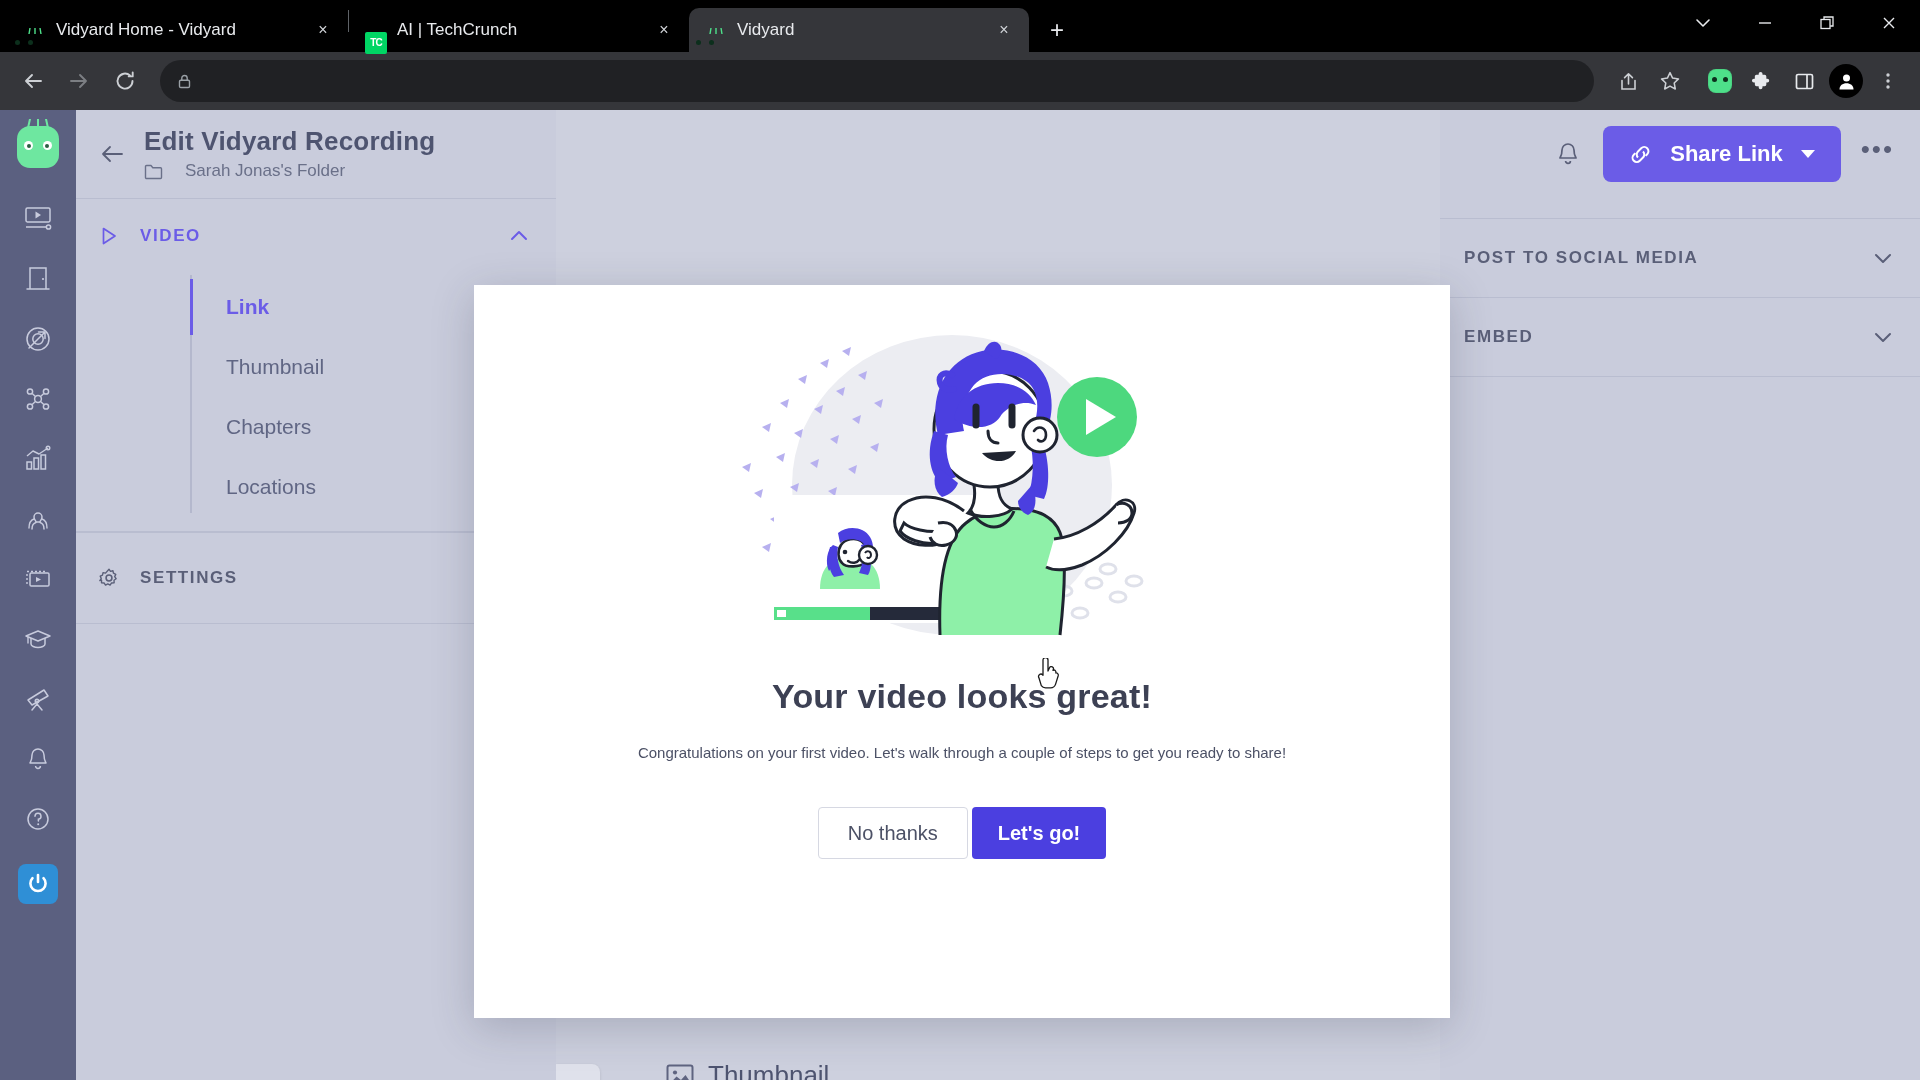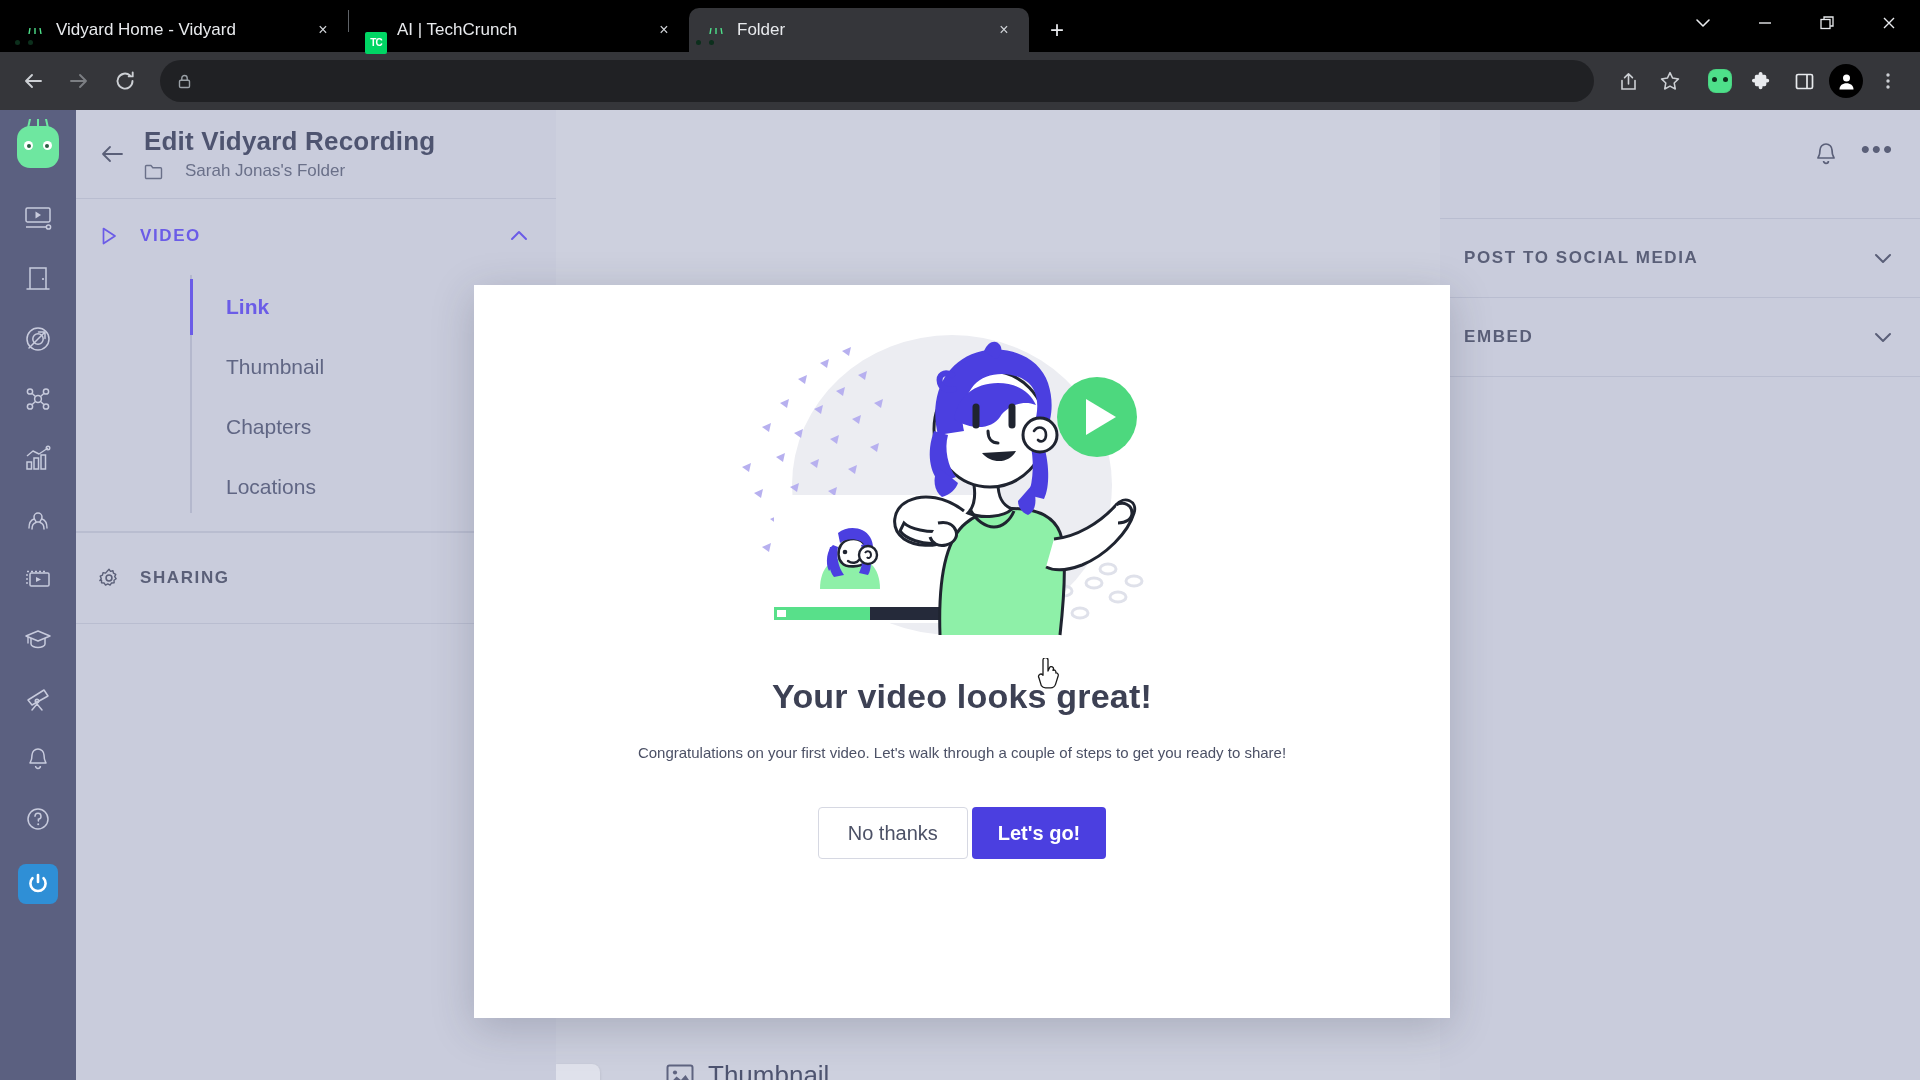--- a/index.html
+++ b/index.html
@@ -273,21 +273,21 @@
     </div>
 
     <div class="tab active">
       <span class="favicon">
         <span class="fav-vid">
           <svg class="fav-antenna" viewBox="0 0 16 6">
               <path d="M2 6 L3 0 M8 6 L8 0 M14 6 L13 0" stroke="#4ee08a" stroke-width="1.4" fill="none" stroke-linecap="round"></path>
             </svg>
         </span>
       </span>
-      <span class="title">Folder</span>
+      <span class="title">Vidyard</span>
       <span class="tabclose">×</span>
     </div>
 
     <div class="newtab">+</div>
 
     <div class="winctl">
       <div class="wbtn">
         <svg width="18" height="18" viewBox="0 0 18 18">
             <path d="M3 6 L9 12 L15 6" stroke="#e8eaed" stroke-width="1.6" fill="none" stroke-linecap="round" stroke-linejoin="round"></path>
           </svg>
@@ -542,21 +542,21 @@
       <div class="lp-divider"></div>
 
       <div class="accordion">
         <div class="acc-head" style="padding-top:34px;padding-bottom:34px">
           <span style="display:flex">
             <svg width="22" height="22" viewBox="0 0 24 24">
                 <circle cx="12" cy="12" r="3.2" fill="none" stroke="#5a5f78" stroke-width="1.7"></circle>
                 <path d="M12 2.4 l1.6 2.3 2.7-.6 .6 2.7 2.5 1.2-1.2 2.5 1.6 2.3-2.3 1.6 .1 2.8-2.8.2-1.6 2.3-2.5-1.2-2.5 1.2-1.6-2.3-2.8-.2 .1-2.8L2 14.8l1.6-2.3L2.4 10l2.5-1.2 .6-2.7 2.7 .6z" fill="none" stroke="#5a5f78" stroke-width="1.5" stroke-linejoin="round"></path>
               </svg>
           </span>
-          <span class="acc-label">SHARING</span>
+          <span class="acc-label">SETTINGS</span>
           <span class="chev">
             <svg width="22" height="22" viewBox="0 0 22 22">
                 <path d="M4 8 L11 15 L18 8" stroke="#5a5f78" stroke-width="2" fill="none" stroke-linecap="round" stroke-linejoin="round"></path>
               </svg>
           </span>
         </div>
       </div>
       <div class="lp-divider"></div>
     </div>
 
@@ -603,20 +603,34 @@
       <div class="lp-divider"></div>
     </div>
 
     <div class="apptopbar">
       <span class="bell">
         <svg width="30" height="30" viewBox="0 0 30 30">
             <path d="M15 5 a6 6 0 0 1 6 6 c0 6 2 7 2 8 H7 c0-1 2-2 2-8 a6 6 0 0 1 6-6z" fill="none" stroke="#5a5f78" stroke-width="1.7" stroke-linejoin="round"></path>
             <path d="M12.6 22 a2.4 2.4 0 0 0 4.8 0" fill="none" stroke="#5a5f78" stroke-width="1.7"></path>
           </svg>
       </span>
+      <div class="sharelink">
+        <span style="display:flex">
+          <svg width="27" height="27" viewBox="0 0 27 27">
+              <path d="M11 16.5 a4.2 4.2 0 0 1 0-6 l3.2-3.2 a4.2 4.2 0 1 1 6 6 l-1.6 1.6" fill="none" stroke="#fff" stroke-width="2"></path>
+              <path d="M16 10.5 a4.2 4.2 0 0 1 0 6 l-3.2 3.2 a4.2 4.2 0 1 1-6-6 l1.6-1.6" fill="none" stroke="#fff" stroke-width="2"></path>
+            </svg>
+        </span>
+        <span>Share Link</span>
+        <span style="display:flex">
+          <svg width="18" height="12" viewBox="0 0 18 12">
+              <path d="M2 2 L9 10 L16 2 Z" fill="#fff"></path>
+            </svg>
+        </span>
+      </div>
       <span class="dots">•••</span>
     </div>
 
     <div class="modal-scrim"></div>
     <div class="modal">
 
       <div class="modal-illus">
         <svg width="520" height="360" viewBox="0 0 520 360">
 
           <ellipse cx="250" cy="178" rx="160" ry="150" fill="#ecedf2"></ellipse>

